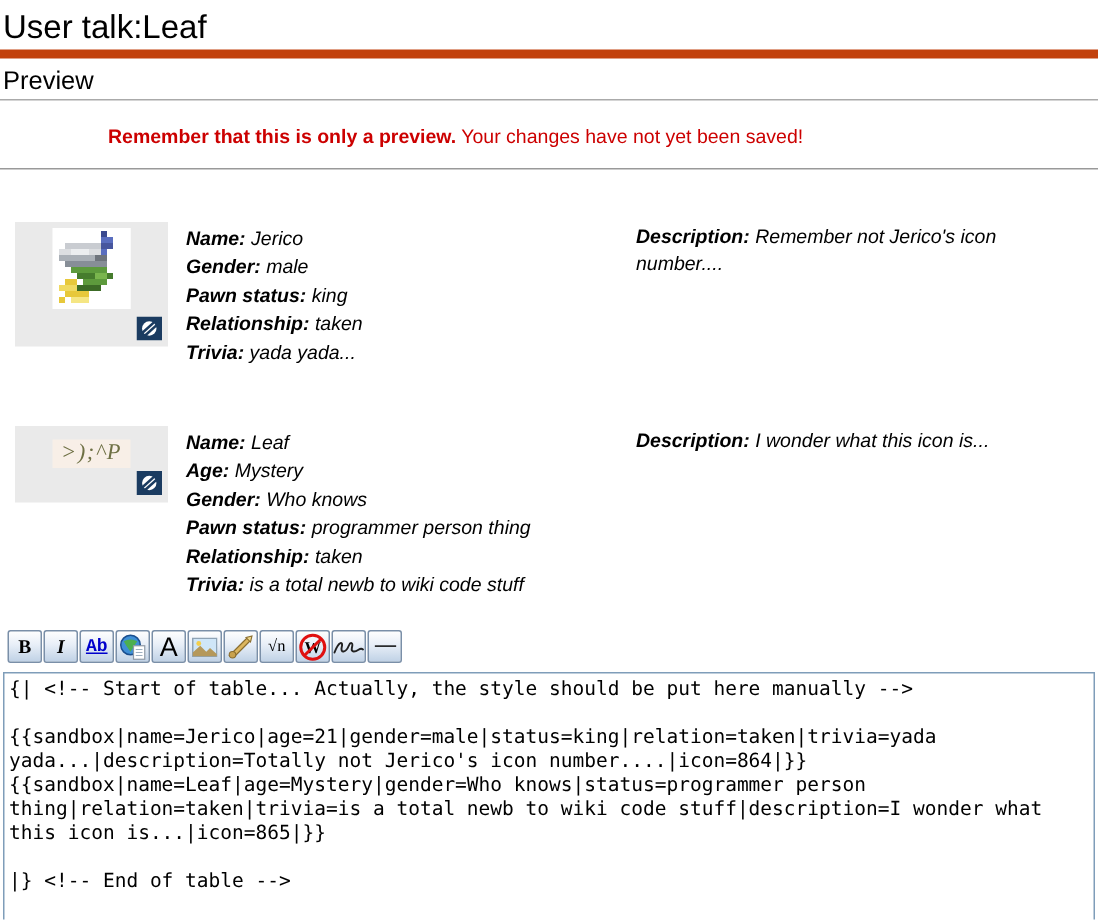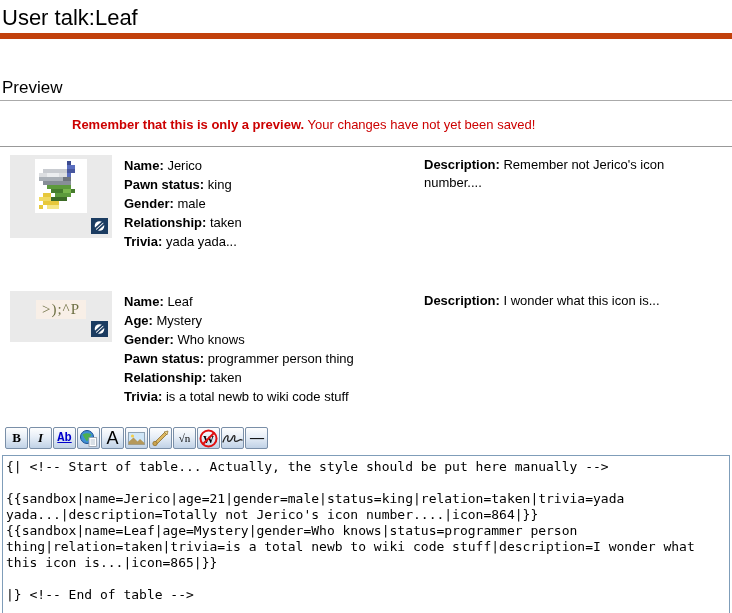--- a/index.html
+++ b/index.html
@@ -9,31 +9,31 @@
     font-family: "Liberation Sans", sans-serif;
     color: #000; font-size: 13px;
   }
   
   .h1 {
     font-size: 22px; font-weight: normal; padding: 3px 0 2px 2px;
     border-bottom: 6px solid #c2410c; margin: 2px 0 0 0; line-height: 26px;
   }
   .h2 {
     font-size: 17px; font-weight: normal; padding: 0 0 2px 2px;
-    border-bottom: 1px solid #aaa; margin: 39px 0 0 0; line-height: 20px;
+    border-bottom: 1px solid #aaa; margin: 5px 0 0 0; line-height: 20px;
   }
   
   .previewnote {
     color: #cc0000; margin: 16px 0 14px 40px; font-size: 13px; padding-left: 32px;
   }
   .previewnote b { font-weight: bold; }
   .rule { border: 0; border-top: 1px solid #999; height: 0; margin: 0; }
 
   
-  .profiles { margin-top: 8px; }
+  .profiles { margin-top: 35px; font-style: italic; }
   .profile-row { position: relative; margin-bottom: 20px; min-height: 116px; }
   .thumb-box {
     position: absolute; left: 10px; top: 0;
     width: 102px; background: #eaeaea; text-align: center; padding: 3px 4px 4px 4px;
   }
   .thumb-box .art { display: inline-block; background: #fff; line-height: 0; margin-top: 1px; }
   .badge-row { text-align: right; margin-top: 2px; line-height: 0; }
   .media-badge { display: inline-block; line-height: 0; cursor: pointer; }
   .emoticon {
     display: inline-block; background: #f8efe7; color: #6e7044;
@@ -126,22 +126,22 @@
             <rect width="17" height="16" fill="#1b3c61"></rect>
             <circle cx="8.5" cy="8" r="4.8" fill="#ffffff"></circle>
             <path d="M3.6 11.2 L12.2 3.4" stroke="#1b3c61" stroke-width="1.7"></path>
             <path d="M5.2 13.2 L13.8 5.4" stroke="#1b3c61" stroke-width="1.7"></path>
           </svg>
         </span>
       </div>
     </div>
     <div class="fields">
       <div class="field"><b>Name:</b> <span>Jerico</span></div>
+      <div class="field"><b>Gender:</b> <span>male</span></div>
       <div class="field"><b>Pawn status:</b> <span>king</span></div>
-      <div class="field"><b>Gender:</b> <span>male</span></div>
       <div class="field"><b>Relationship:</b> <span>taken</span></div>
       <div class="field"><b>Trivia:</b> <span>yada yada...</span></div>
     </div>
     <div class="descr"><b>Description:</b> <span>Remember not Jerico's icon number....</span></div>
   </div>
 
   <div class="profile-row row2">
     <div class="thumb-box">
       <span class="emoticon">&gt;);^P</span>
       <div class="badge-row">

